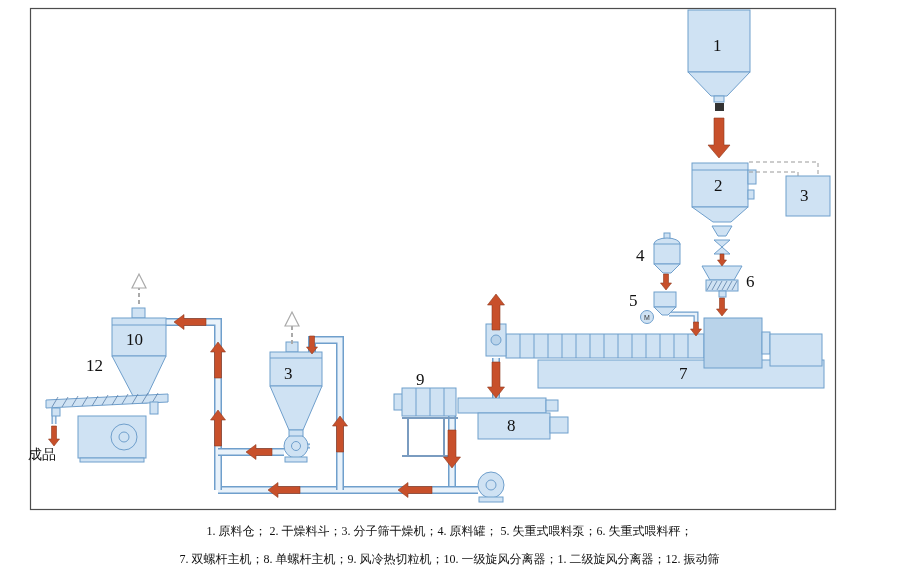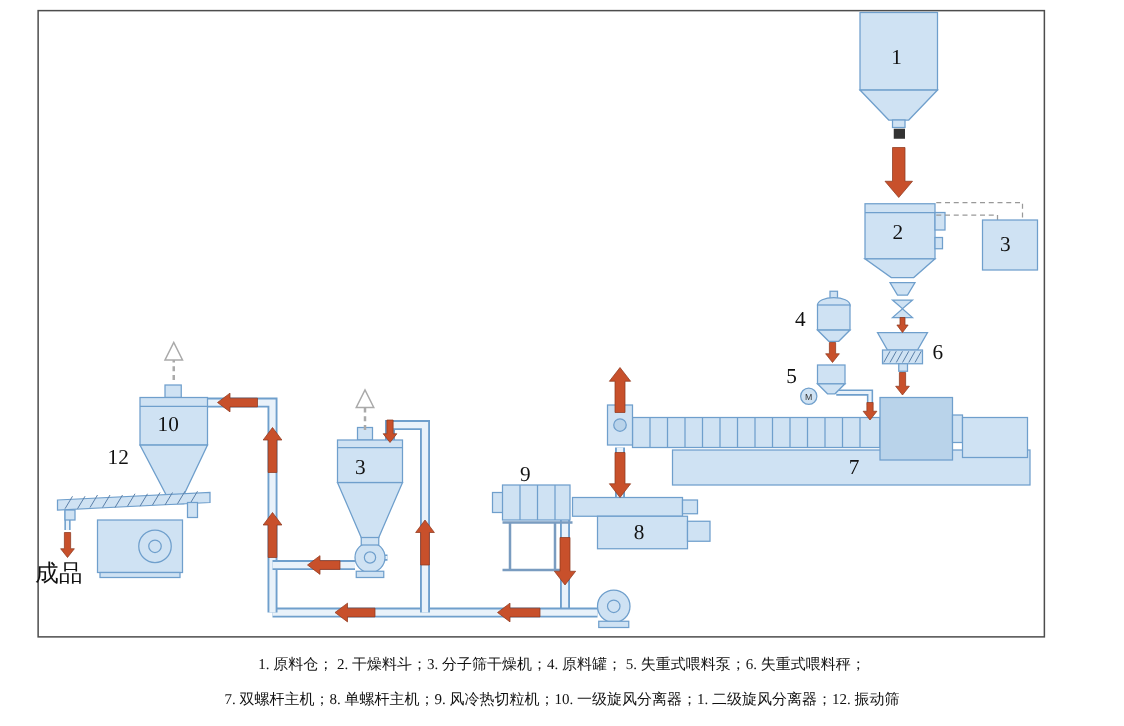--- a/index.html
+++ b/index.html
@@ -235,20 +235,20 @@
 <div class="lbl" style="left:800px;top:186px">3</div>
 <div class="lbl" style="left:636px;top:246px">4</div>
 <div class="lbl" style="left:629px;top:291px">5</div>
 <div class="lbl" style="left:746px;top:272px">6</div>
 <div class="lbl" style="left:679px;top:364px">7</div>
 <div class="lbl" style="left:507px;top:416px">8</div>
 <div class="lbl" style="left:416px;top:370px">9</div>
 <div class="lbl" style="left:284px;top:364px">3</div>
 <div class="lbl" style="left:126px;top:330px">10</div>
 <div class="lbl" style="left:86px;top:356px">12</div>
-<div class="lbl" style="left:28px;top:446px;font-size:19px">成品</div>
+<div class="lbl" style="left:28px;top:446px;font-size:14px">成品</div>
 
 <div class="legend">
   <div>1. 原料仓；  2. 干燥料斗；3. 分子筛干燥机；4. 原料罐；  5. 失重式喂料泵；6. 失重式喂料秤；</div>
   <div>7. 双螺杆主机；8. 单螺杆主机；9. 风冷热切粒机；10. 一级旋风分离器；1. 二级旋风分离器；12. 振动筛</div>
 </div>
 
 </div>
 
 </body></html>

